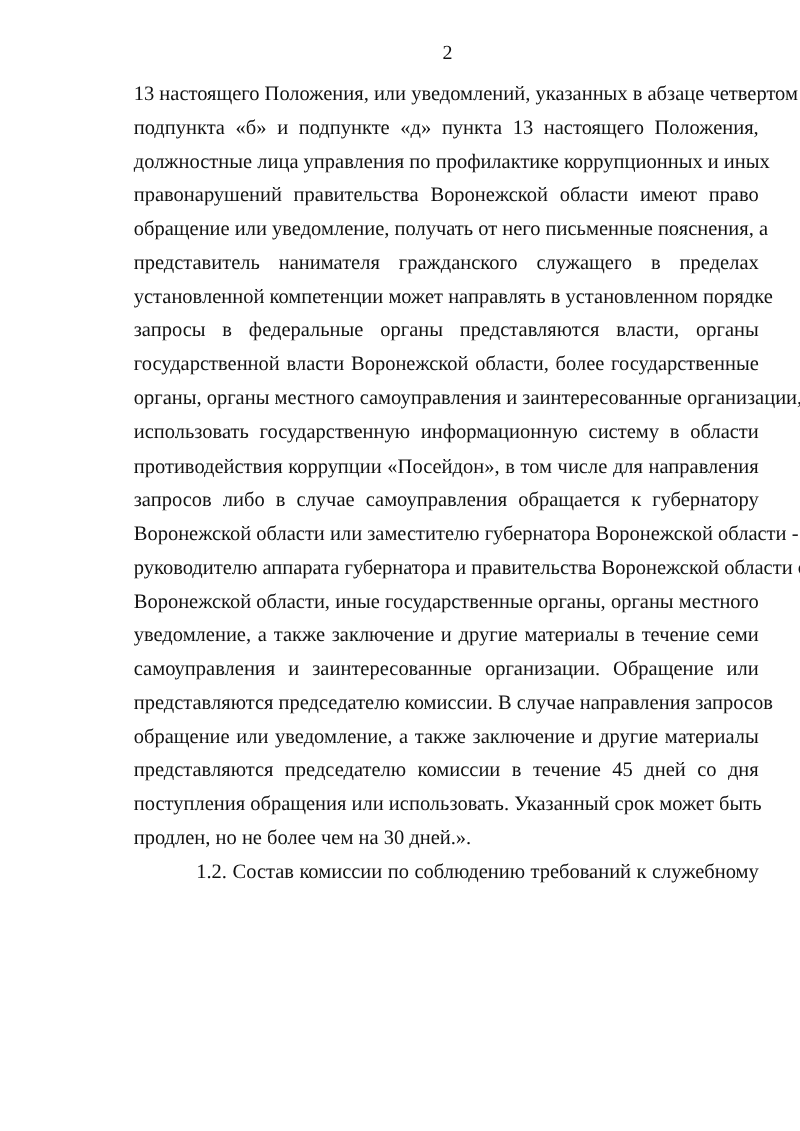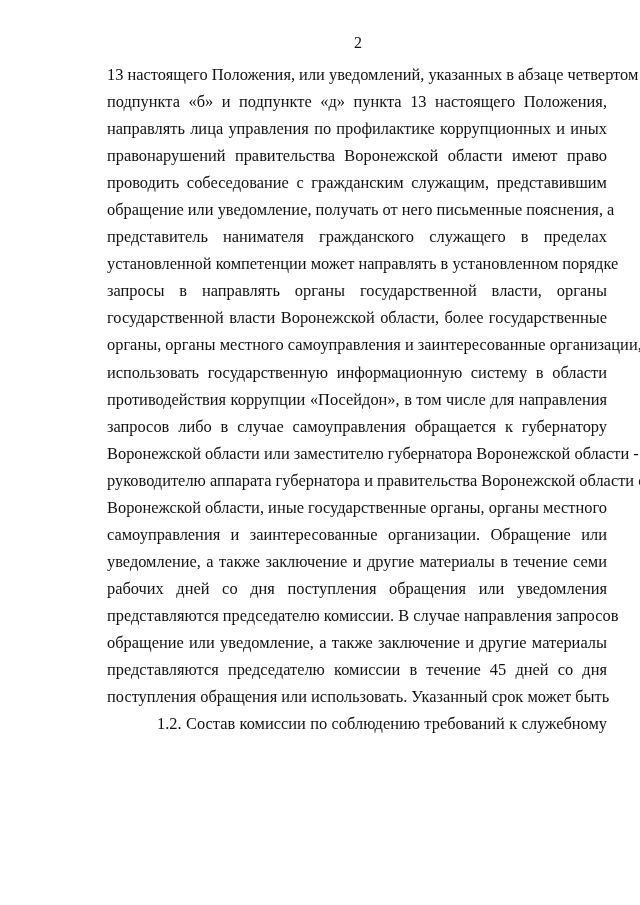--- a/index.html
+++ b/index.html
@@ -24,40 +24,39 @@
 </head>
 <body>
 
 <div class="page">
   <div class="page-number">2</div>
 
   <div class="body-text">
     <div>
       <span class="line">13 настоящего Положения, или уведомлений, указанных в абзаце четвертом</span>
       <span class="line">подпункта «б» и подпункте «д» пункта 13 настоящего Положения,</span>
-      <span class="line">направлять лица управления по профилактике коррупционных и иных</span>
+      <span class="line">должностные лица управления по профилактике коррупционных и иных</span>
       <span class="line">правонарушений правительства Воронежской области имеют право</span>
-      <span class="line">проводить собеседование с гражданским служащим, представившим</span>
       <span class="line">обращение или уведомление, получать от него письменные пояснения, а</span>
       <span class="line">представитель нанимателя гражданского служащего в пределах</span>
       <span class="line">установленной компетенции может направлять в установленном порядке</span>
-      <span class="line">запросы в направлять органы государственной власти, органы</span>
+      <span class="line">запросы в федеральные органы представляются власти, органы</span>
       <span class="line">государственной власти Воронежской области, более государственные</span>
       <span class="line">органы, органы местного самоуправления и заинтересованные организации,</span>
       <span class="line">использовать государственную информационную систему в области</span>
       <span class="line">противодействия коррупции «Посейдон», в том числе для направления</span>
       <span class="line">запросов либо в случае самоуправления обращается к губернатору</span>
       <span class="line">Воронежской области или заместителю губернатора Воронежской области -</span>
       <span class="line">руководителю аппарата губернатора и правительства Воронежской области с</span>
       <span class="line">Воронежской области, иные государственные органы, органы местного</span>
+      <span class="line">уведомление, а также заключение и другие материалы в течение семи</span>
       <span class="line">самоуправления и заинтересованные организации. Обращение или</span>
-      <span class="line">уведомление, а также заключение и другие материалы в течение семи</span>
-      <span class="line">рабочих дней со дня поступления обращения или уведомления</span>
       <span class="line">представляются председателю комиссии. В случае направления запросов</span>
       <span class="line">обращение или уведомление, а также заключение и другие материалы</span>
       <span class="line">представляются председателю комиссии в течение 45 дней со дня</span>
       <span class="line">поступления обращения или использовать. Указанный срок может быть</span>
+      <span class="line last">продлен, но не более чем на 30 дней.».</span>
     </div>
     <div>
       <span class="line indent">1.2. Состав комиссии по соблюдению требований к служебному</span>
     </div>
   </div>
 </div>
 
 </body></html>

